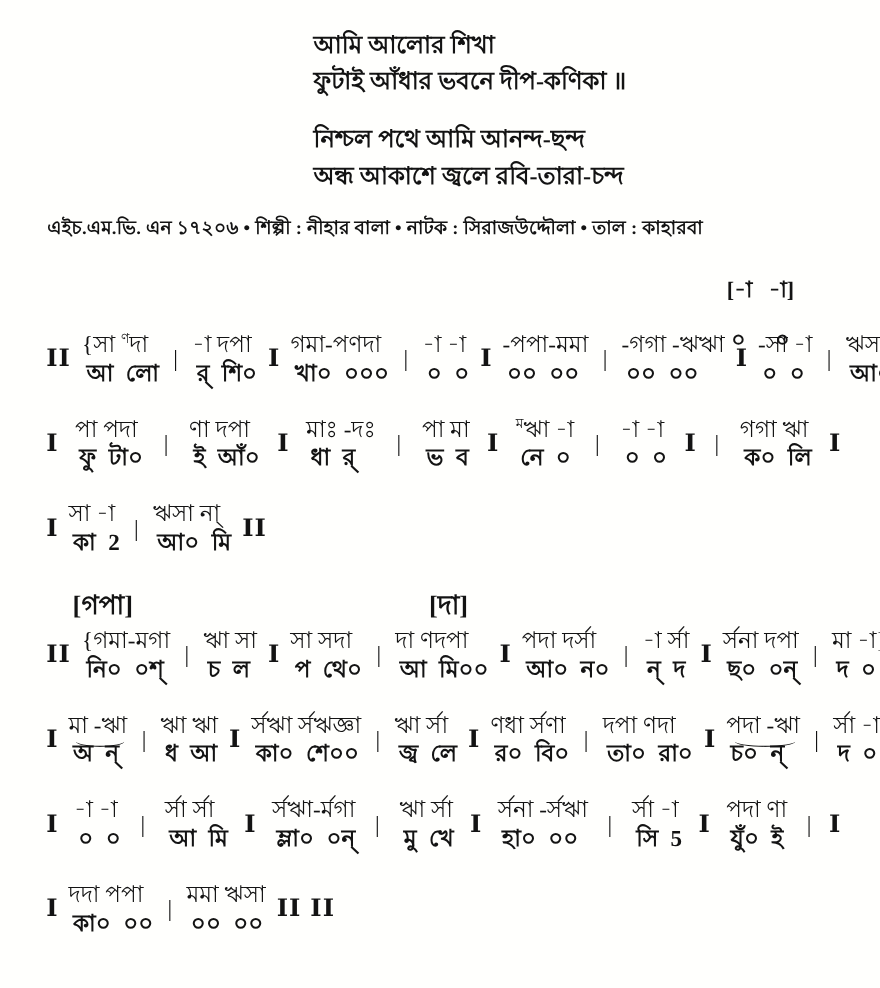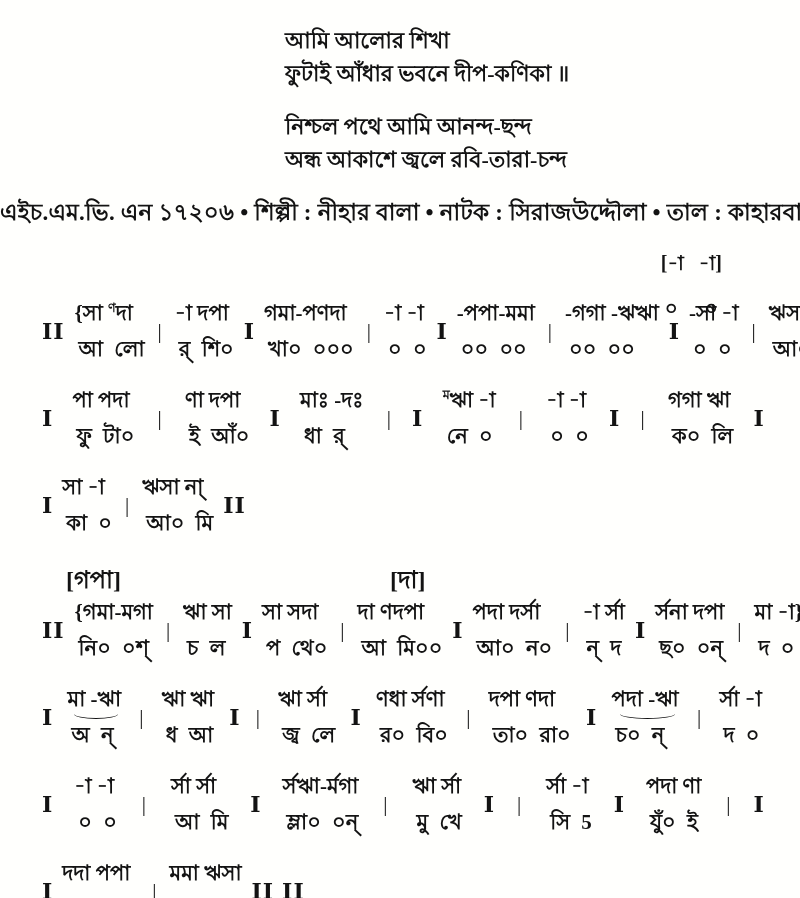--- a/index.html
+++ b/index.html
@@ -10,35 +10,35 @@
   }
   .page{position:relative;width:800px;height:898px;background:#fffffd;}
 
   
   .stanzas{position:absolute;left:285px;top:24px;font-size:22px;font-weight:600;line-height:33px;}
   .stanza{margin:0 17px 20px 0;}
   .stanza div{white-space:nowrap;}
 
   
   .meta{position:absolute;left:0;top:194px;width:682px;text-align:center;
-        font-size:23px;font-weight:700;white-space:nowrap;letter-spacing:.2px;}
+        font-size:17px;font-weight:700;white-space:nowrap;letter-spacing:.2px;}
 
   
   .pickup{position:absolute;right:78px;top:248px;text-align:center;font-size:20px;font-weight:600;}
   .pickup .pnotes{margin-bottom:12px;word-spacing:10px;}
   .pickup .plyr{word-spacing:22px;}
 
   
   .notation{position:absolute;left:38px;top:300px;width:730px;}
   .nblock{width:730px;}
   .nrow{display:flex;align-items:center;margin-bottom:25px;width:730px;}
   .nrow.spread{justify-content:space-between;}
   .cell{display:flex;flex-direction:column;padding:0 6px;}
-  .notes{font-size:21px;font-weight:700;white-space:nowrap;line-height:26px;}
-  .lyr{font-size:21px;font-weight:600;white-space:nowrap;line-height:26px;margin-top:10px;padding-left:4px;word-spacing:6px;}
+  .notes{font-size:21px;font-weight:400;white-space:nowrap;line-height:26px;}
+  .lyr{font-size:21px;font-weight:600;white-space:nowrap;line-height:26px;padding-left:4px;word-spacing:6px;}
   .bar,.bar2{font-family:"DejaVu Serif","Liberation Serif",serif;font-weight:700;font-size:22px;
        line-height:26px;padding:0 4px;}
   .bar2{letter-spacing:1px;}
   .sep{font-weight:400;font-size:21px;line-height:26px;padding:0 7px;}
   sup{font-size:0.6em;vertical-align:super;line-height:0;}
   .slur{position:relative;display:inline-block;}
   .slur::after{content:"";position:absolute;left:12%;right:6%;bottom:-7px;height:9px;
        border-bottom:1.6px solid #131313;border-radius:0 0 55% 55%;}
 
   
@@ -123,20 +123,24 @@
           <div class="cell">
             <div class="notes">ণা দপা</div>
             <div class="lyr">ই আঁ০</div>
           </div>
           <div class="bar">I</div>
           <div class="cell">
             <div class="notes">মাঃ -দঃ</div>
             <div class="lyr">ধা র্</div>
           </div>
           <div class="sep">|</div>
+          <div class="cell">
+            <div class="notes">পা মা</div>
+            <div class="lyr">ভ ব</div>
+          </div>
           <div class="bar">I</div>
           <div class="cell">
             <div class="notes"><sup>ম</sup>ঋা -া</div>
             <div class="lyr">নে ০</div>
           </div>
           <div class="sep">|</div>
           <div class="cell">
             <div class="notes">-া -া</div>
             <div class="lyr">০ ০</div>
           </div>
@@ -145,21 +149,21 @@
           <div class="cell">
             <div class="notes">গগা ঋা</div>
             <div class="lyr">ক০ লি</div>
           </div>
           <div class="bar">I</div>
         </div>
         <div class="nrow">
           <div class="bar">I</div>
           <div class="cell">
             <div class="notes">সা -া</div>
-            <div class="lyr">কা ০</div>
+            <div class="lyr">কা 2</div>
           </div>
           <div class="sep">|</div>
           <div class="cell">
             <div class="notes">ঋসা না্</div>
             <div class="lyr">আ০ মি</div>
           </div>
           <div class="bar2">II</div>
         </div>
       </div>
 
@@ -216,20 +220,24 @@
           <div class="cell">
             <div class="notes"><span class="slur">মা -ঋা</span></div>
             <div class="lyr">অ ন্</div>
           </div>
           <div class="sep">|</div>
           <div class="cell">
             <div class="notes">ঋা ঋা</div>
             <div class="lyr">ধ আ</div>
           </div>
           <div class="bar">I</div>
+          <div class="cell">
+            <div class="notes">র্সঋা র্সঋজ্ঞা</div>
+            <div class="lyr">কা০ শে০০</div>
+          </div>
           <div class="sep">|</div>
           <div class="cell">
             <div class="notes">ঋা র্সা</div>
             <div class="lyr">জ্ব লে</div>
           </div>
           <div class="bar">I</div>
           <div class="cell">
             <div class="notes">ণধা র্সণা</div>
             <div class="lyr">র০ বি০</div>
           </div>
@@ -264,20 +272,24 @@
           <div class="cell">
             <div class="notes">র্সঋা-র্মগা</div>
             <div class="lyr">ম্লা০ ০ন্</div>
           </div>
           <div class="sep">|</div>
           <div class="cell">
             <div class="notes">ঋা র্সা</div>
             <div class="lyr">মু খে</div>
           </div>
           <div class="bar">I</div>
+          <div class="cell">
+            <div class="notes">র্সনা -র্সঋা</div>
+            <div class="lyr">হা০ ০০</div>
+          </div>
           <div class="sep">|</div>
           <div class="cell">
             <div class="notes">র্সা -া</div>
             <div class="lyr">সি 5</div>
           </div>
           <div class="bar">I</div>
           <div class="cell">
             <div class="notes">পদা ণা</div>
             <div class="lyr">যুঁ০ ই</div>
           </div>

